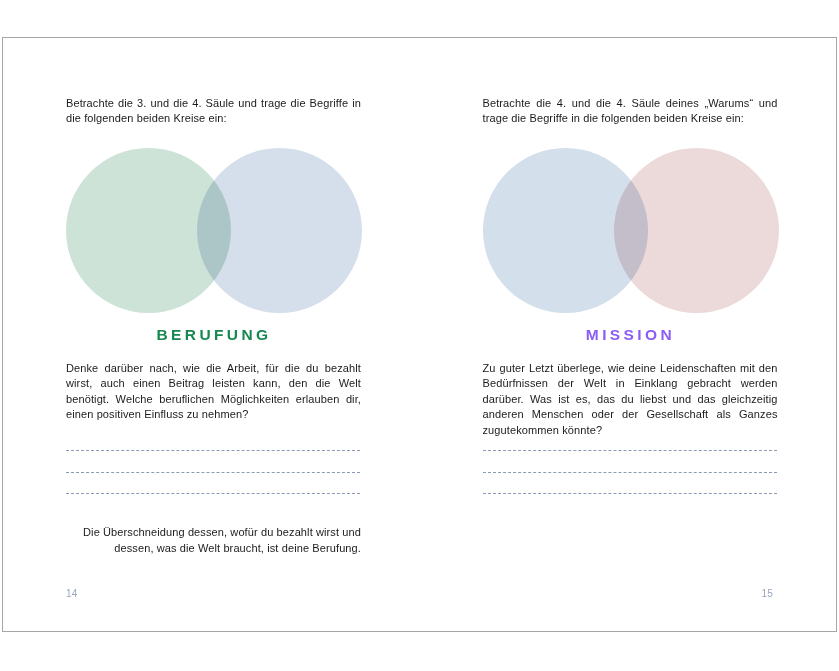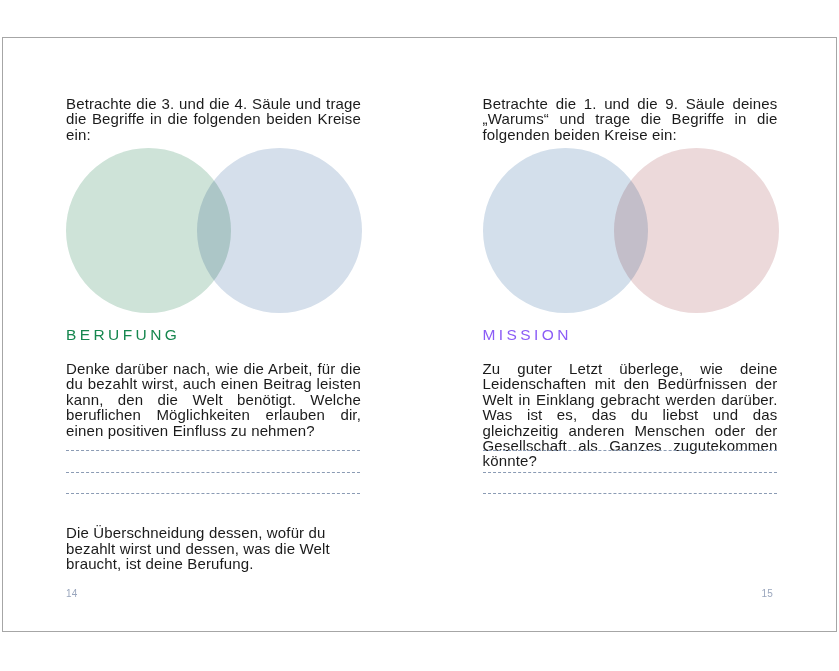--- a/index.html
+++ b/index.html
@@ -37,21 +37,21 @@
     position: absolute;
     top: 0;
     height: 100%;
   }
   .page-left  { left: 0;     width: 50%; }
   .page-right { left: 50%;   width: 50%; }
 
   
   .intro, .body-copy, .closing {
     position: absolute;
-    font-size: 15px;
+    font-size: 11px;
     line-height: 15.4px;
     color: #1b1b1b;
     text-align: justify;
     letter-spacing: 0.01em;
   }
 
   .page-left .intro,
   .page-left .body-copy,
   .page-left .closing,
   .page-left .rule-stack,
@@ -62,21 +62,21 @@
   .page-right .body-copy,
   .page-right .closing,
   .page-right .rule-stack,
   .page-right .venn,
   .page-right .heading { left: 63px; }
 
   .intro      { top: 58px;  width: 295px; }
   .body-copy  { top: 323px; width: 295px; }
   .closing    { top: 487px; width: 295px; text-align: left; }
 
-  .closing { line-height: 15.6px; }
+  .closing { line-height: 15.6px; text-align: right; }
 
   
   .venn {
     position: absolute;
     top: 110px;
     width: 296px;
     height: 165px;
     isolation: isolate;
   }
   .circle {
@@ -88,23 +88,23 @@
     mix-blend-mode: multiply;
   }
   .circle-a { left: 0; }
   .circle-b { left: 131px; }
 
   
   .heading {
     position: absolute;
     top: 288px;
     width: 296px;
-    text-align: left;
+    text-align: center;
     font-size: 15.5px;
-    font-weight: normal;
+    font-weight: bold;
     letter-spacing: 0.22em;
   }
 
   
   .rule-stack {
     position: absolute;
     top: 412px;
     width: 294px;
   }
   .rule {
@@ -150,21 +150,21 @@
           <div class="rule" style="border-top-color: rgb(139, 155, 180); border-top-style: dashed;"></div>
         </div>
 
       <div class="closing">Die Überschneidung dessen, wofür du bezahlt wirst und dessen, was die Welt braucht, ist deine Berufung.</div>
 
       <div class="folio">14</div>
     </div>
 
     <div class="page page-right">
 
-      <div class="intro">Betrachte die 1. und die 9. Säule deines „Warums“ und trage die Begriffe in die folgenden beiden Kreise ein:</div>
+      <div class="intro">Betrachte die 4. und die 4. Säule deines „Warums“ und trage die Begriffe in die folgenden beiden Kreise ein:</div>
 
       <div class="venn">
         <div class="circle circle-a" id="r-circ-a" style="background: rgb(211, 223, 235);"></div>
         <div class="circle circle-b" id="r-circ-b" style="background: rgb(236, 217, 218);"></div>
       </div>
 
       <div class="heading" id="r-heading" style="color: #8b5cf6;">MISSION</div>
 
       <div class="body-copy">Zu guter Letzt überlege, wie deine Leidenschaften mit den Bedürfnissen der Welt in Einklang gebracht werden darüber. Was ist es, das du liebst und das gleichzeitig anderen Menschen oder der Gesellschaft als Ganzes zugutekommen könnte?</div>
 

